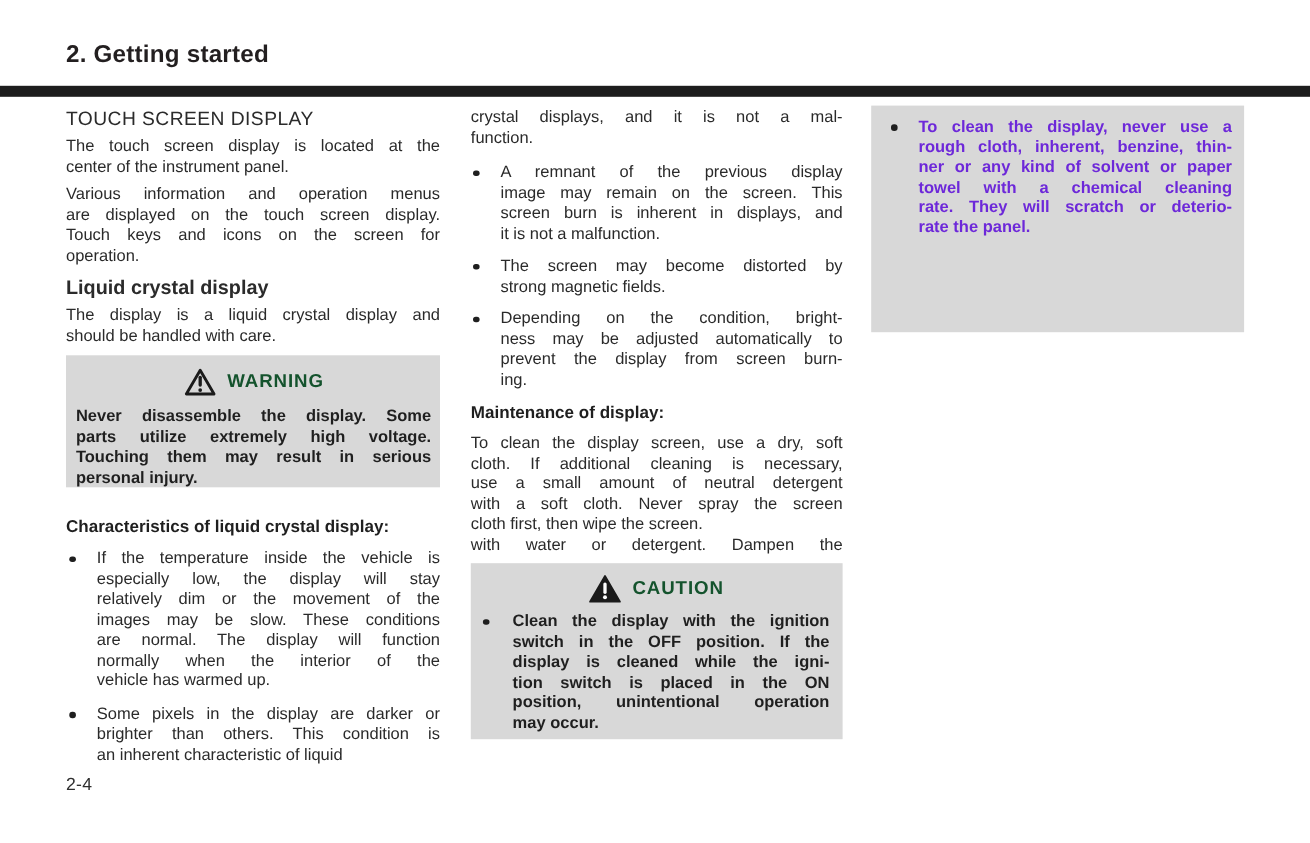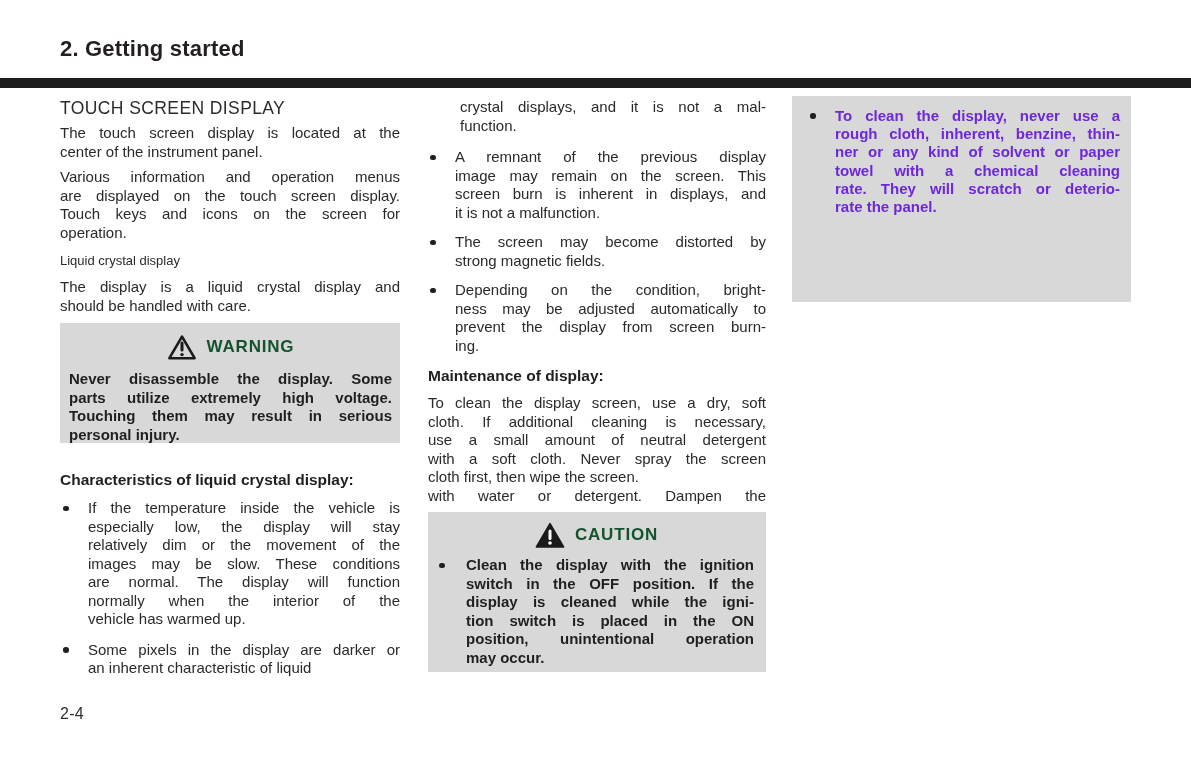--- a/index.html
+++ b/index.html
@@ -17,27 +17,27 @@
     position:absolute; left:0; top:78px; width:1191px; height:10px; background:#1d1d1d;
   }
 
   
   .col { position:absolute; top:98px; font-size:15px; line-height:18.5px; }
   .col1 { left:60px;  width:340px; }
   .col2 { left:428px; width:338px; }
   .col3 { left:792px; top:96px; width:339px; }
 
   .h-caps { font-size:17.5px; font-weight:400; color:#2b2b2b; letter-spacing:0.4px; margin:0 0 6px; line-height:20px; }
-  .h-sub  { font-size:13px;  font-weight:400; color:#2b2b2b; margin:3px 0 5px; line-height:24px; }
+  .h-sub  { font-size:18px;  font-weight:700; color:#2b2b2b; margin:3px 0 5px; line-height:24px; }
   .h-bold { font-size:15.5px; font-weight:700; color:#1f1f1f; margin:0; line-height:19px; }
   .h-char { margin:27px 0 10px; }
   .h-maint{ margin:4px 0 9px; }
 
   .para { margin:0 0 7px; }
-  .para-gap { margin-bottom:13px;margin-left:32px; }
+  .para-gap { margin-bottom:13px; }
 
   
   .jline { text-align:justify; text-align-last:justify; }
   .jline.last { text-align-last:left; }
 
   
   .bullet { position:relative; padding-left:28px; margin:0 0 12px; }
   .bullet .dot {
     position:absolute; left:3px; top:6.5px; width:5.5px; height:5.5px;
     border-radius:50%; background:#1f1f1f;
@@ -128,20 +128,21 @@
           <div class="jline">images may be slow. These conditions</div>
           <div class="jline">are normal. The display will function</div>
           <div class="jline">normally when the interior of the</div>
           <div class="jline last">vehicle has warmed up.</div>
         </div>
     </div>
     <div class="bullet">
       <span class="dot"></span>
       <div>
           <div class="jline">Some pixels in the display are darker or</div>
+          <div class="jline">brighter than others. This condition is</div>
           <div class="jline last">an inherent characteristic of liquid</div>
         </div>
     </div>
   </section>
 
   <section class="col col2">
     <div class="para para-gap">
         <div class="jline">crystal displays, and it is not a mal-</div>
         <div class="jline last">function.</div>
       </div>

